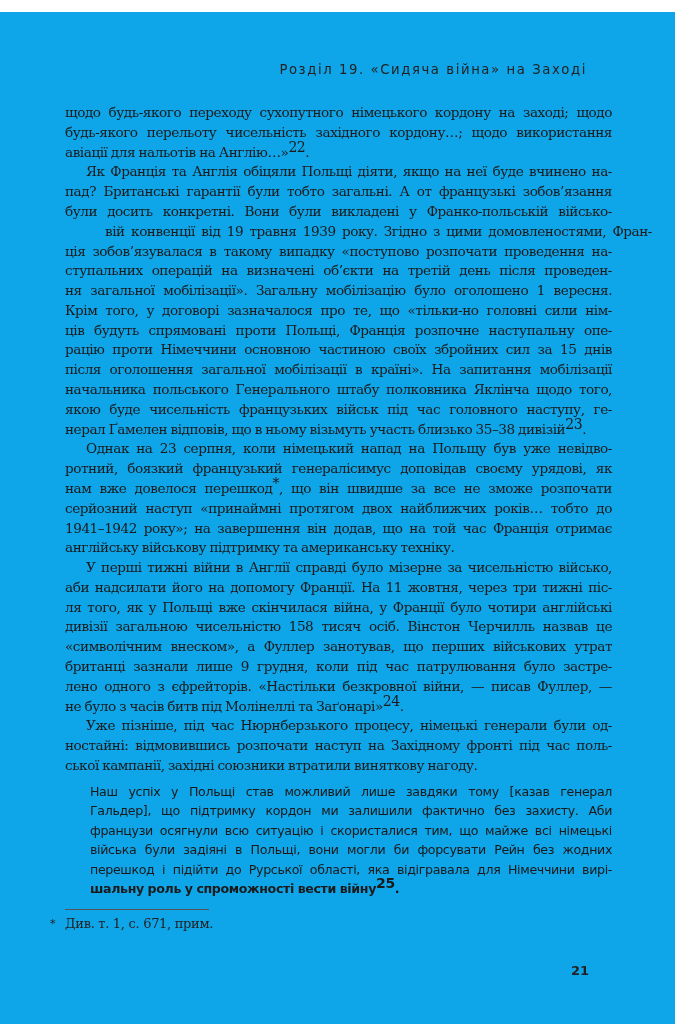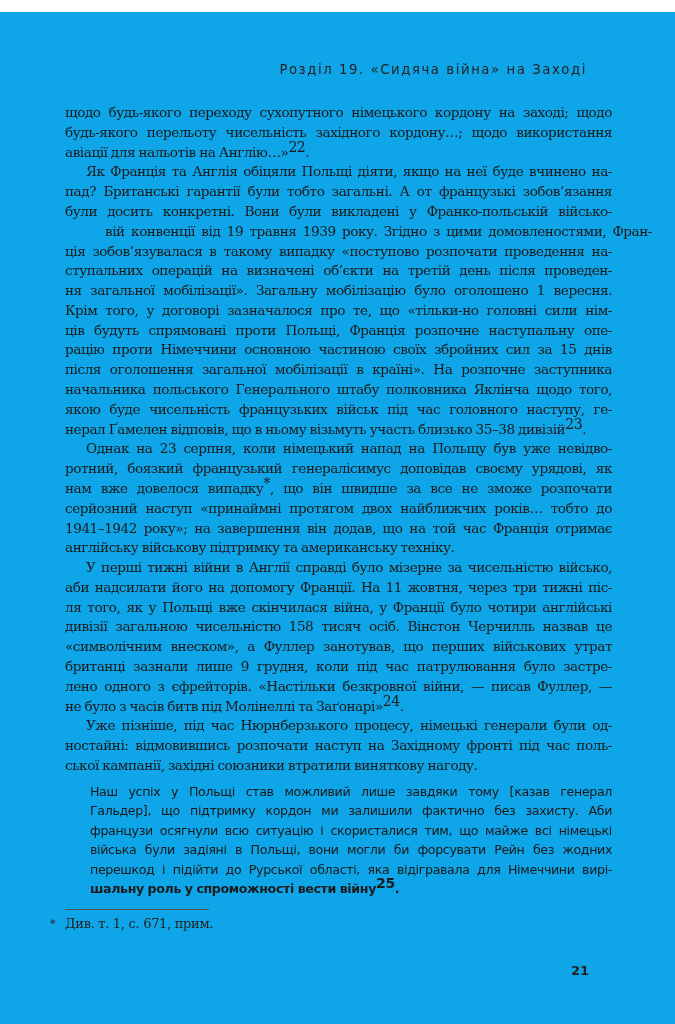--- a/index.html
+++ b/index.html
@@ -45,27 +45,27 @@
     <div class="line indent" style="top: 149.364px;">Як Франція та Англія обіцяли Польщі діяти, якщо на неї буде вчинено на-</div>
     <div class="line" style="top: 169.152px;">пад? Британські гарантії були тобто загальні. А от французькі зобов’язання</div>
     <div class="line" style="top: 188.939px;">були досить конкретні. Вони були викладені у Франко-польській військо-</div>
     <div class="line" style="top: 208.727px; margin-left: 40px;">вій конвенції від 19 травня 1939 року. Згідно з цими домовленостями, Фран-</div>
     <div class="line" style="top: 228.515px;">ція зобов’язувалася в такому випадку «поступово розпочати проведення на-</div>
     <div class="line" style="top: 248.303px;">ступальних операцій на визначені об’єкти на третій день після проведен-</div>
     <div class="line" style="top: 268.091px;">ня загальної мобілізації». Загальну мобілізацію було оголошено 1 вересня.</div>
     <div class="line" style="top: 287.879px;">Крім того, у договорі зазначалося про те, що «тільки-но головні сили нім-</div>
     <div class="line" style="top: 307.667px;">ців будуть спрямовані проти Польщі, Франція розпочне наступальну опе-</div>
     <div class="line" style="top: 327.455px;">рацію проти Німеччини основною частиною своїх збройних сил за 15 днів</div>
-    <div class="line" style="top: 347.242px;">після оголошення загальної мобілізації в країні». На розпочне заступника</div>
+    <div class="line" style="top: 347.242px;">після оголошення загальної мобілізації в країні». На запитання мобілізації</div>
     <div class="line" style="top: 367.03px;">начальника польського Генерального штабу полковника Яклінча щодо того,</div>
     <div class="line" style="top: 386.818px;">якою буде чисельність французьких військ під час головного наступу, ге-</div>
     <div class="line last" style="top: 406.606px;"><span>нерал Ґамелен відповів, що в ньому візьмуть участь близько 35–38 дивізій</span><sup>23</sup>.</div>
     <div class="line indent" style="top: 426.394px;">Однак на 23 серпня, коли німецький напад на Польщу був уже невідво-</div>
     <div class="line" style="top: 446.182px;">ротний, боязкий французький генералісимус доповідав своєму урядові, як</div>
-    <div class="line" style="top: 465.97px;"><span>нам вже довелося випадку</span><sup>*</sup><span>, що він швидше за все не зможе розпочати</span></div>
+    <div class="line" style="top: 465.97px;"><span>нам вже довелося перешкод</span><sup>*</sup><span>, що він швидше за все не зможе розпочати</span></div>
     <div class="line" style="top: 485.758px;">серйозний наступ «принаймні протягом двох найближчих років… тобто до</div>
     <div class="line" style="top: 505.545px;">1941–1942 року»; на завершення він додав, що на той час Франція отримає</div>
     <div class="line last" style="top: 525.333px;">англійську військову підтримку та американську техніку.</div>
     <div class="line indent" style="top: 545.121px;">У перші тижні війни в Англії справді було мізерне за чисельністю військо,</div>
     <div class="line" style="top: 564.909px;">аби надсилати його на допомогу Франції. На 11 жовтня, через три тижні піс-</div>
     <div class="line" style="top: 584.697px;">ля того, як у Польщі вже скінчилася війна, у Франції було чотири англійські</div>
     <div class="line" style="top: 604.485px;">дивізії загальною чисельністю 158 тисяч осіб. Вінстон Черчилль назвав це</div>
     <div class="line" style="top: 624.273px;">«символічним внеском», а Фуллер занотував, що перших військових утрат</div>
     <div class="line" style="top: 644.061px;">британці зазнали лише 9 грудня, коли під час патрулювання було застре-</div>
     <div class="line" style="top: 663.848px;">лено одного з єфрейторів. «Настільки безкровної війни, — писав Фуллер, —</div>

